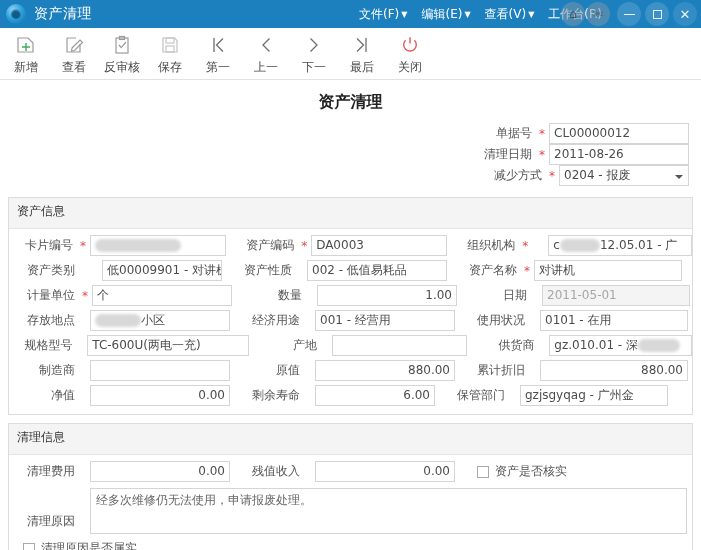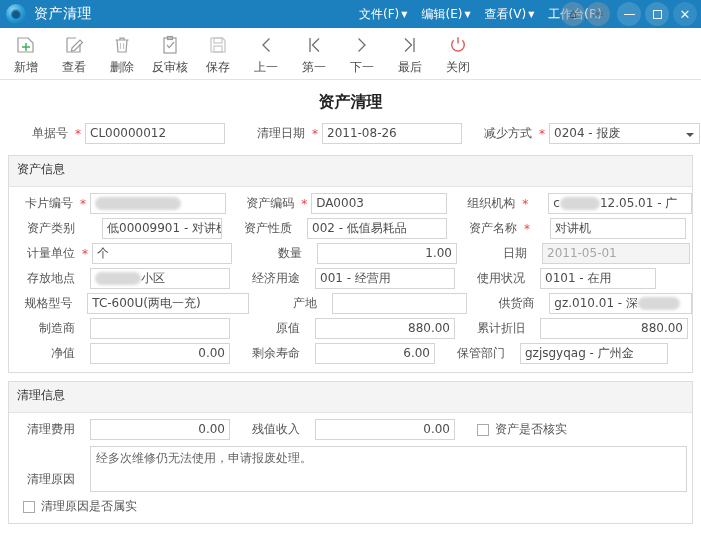--- a/index.html
+++ b/index.html
@@ -146,20 +146,21 @@
     text-align: center;
     font-size: 16px;
     font-weight: bold;
     color: #222;
     padding: 12px 0 10px;
   }
 
   .row {
     display: flex;
     align-items: flex-end;
+    flex-direction: column;
   }
   .hdr-row { padding: 0 4px 9px 4px; }
 
   .field {
     display: flex;
     align-items: center;
   }
   .lbl {
     font-size: 12px;
     color: #555;
@@ -285,29 +286,20 @@
   <div class="tb-btn">
     <div class="tb-ico">
       <svg width="20" height="20" viewBox="0 0 20 20">
           <path d="M3 3 h9 M3 3 v14 h13 v-8" fill="none" stroke="#9b9b9b" stroke-width="1.2"></path>
           <path d="M8 13 l8-8 2.5 2.5 -8 8 -3 .5 z" fill="none" stroke="#9b9b9b" stroke-width="1.2"></path>
         </svg>
     </div>
     <div class="tb-lbl">查看</div>
   </div>
 
-  <div class="tb-btn">
-    <div class="tb-ico">
-      <svg width="20" height="20" viewBox="0 0 20 20">
-          <path d="M3.5 5 h13 M8 5 V3.2 h4 V5 M5 5 l1 12 h8 l1-12" fill="none" stroke="#9b9b9b" stroke-width="1.2"></path>
-          <path d="M8.4 8 v6 M11.6 8 v6" stroke="#bdbdbd" stroke-width="1"></path>
-        </svg>
-    </div>
-    <div class="tb-lbl">删除</div>
-  </div>
 
   <div class="tb-btn">
     <div class="tb-ico">
       <svg width="20" height="20" viewBox="0 0 20 20">
           <rect x="4" y="3" width="12" height="15" fill="none" stroke="#9b9b9b" stroke-width="1.2"></rect>
           <rect x="7.5" y="1.5" width="5" height="3" fill="none" stroke="#9b9b9b" stroke-width="1.2"></rect>
           <path d="M7 10 l2.2 2.6 L14 7" fill="none" stroke="#9b9b9b" stroke-width="1.2"></path>
         </svg>
     </div>
     <div class="tb-lbl">反审核</div>
@@ -320,33 +312,33 @@
           <rect x="6" y="3" width="8" height="5" fill="none" stroke="#c2c2c2" stroke-width="1.1"></rect>
           <rect x="6" y="11" width="8" height="6" fill="none" stroke="#c2c2c2" stroke-width="1.1"></rect>
         </svg>
     </div>
     <div class="tb-lbl">保存</div>
   </div>
 
   <div class="tb-btn">
     <div class="tb-ico">
       <svg width="20" height="20" viewBox="0 0 20 20">
+          <path d="M6 3 v14 M15 3.5 L8.5 10 15 16.5" fill="none" stroke="#6f6f6f" stroke-width="1.3"></path>
+        </svg>
+    </div>
+    <div class="tb-lbl">第一</div>
+  </div>
+
+  <div class="tb-btn">
+    <div class="tb-ico">
+      <svg width="20" height="20" viewBox="0 0 20 20">
           <path d="M13.5 3.5 L7 10 13.5 16.5" fill="none" stroke="#6f6f6f" stroke-width="1.3"></path>
         </svg>
     </div>
     <div class="tb-lbl">上一</div>
-  </div>
-
-  <div class="tb-btn">
-    <div class="tb-ico">
-      <svg width="20" height="20" viewBox="0 0 20 20">
-          <path d="M6 3 v14 M15 3.5 L8.5 10 15 16.5" fill="none" stroke="#6f6f6f" stroke-width="1.3"></path>
-        </svg>
-    </div>
-    <div class="tb-lbl">第一</div>
   </div>
 
   <div class="tb-btn">
     <div class="tb-ico">
       <svg width="20" height="20" viewBox="0 0 20 20">
           <path d="M6.5 3.5 L13 10 6.5 16.5" fill="none" stroke="#6f6f6f" stroke-width="1.3"></path>
         </svg>
     </div>
     <div class="tb-lbl">下一</div>
   </div>
@@ -382,21 +374,21 @@
       <span class="inp" style="width:140px;margin-left:4px">CL00000012</span>
     </div>
     <div class="field" style="margin-left:32px">
       <span class="lbl">清理日期</span>
         <span class="req">*</span>
       <span class="inp" style="width:140px;margin-left:4px">2011-08-26</span>
     </div>
     <div class="field" style="margin-left:22px">
       <span class="lbl">减少方式</span>
         <span class="req">*</span>
-      <span class="inp sel" style="width:151px;margin-left:4px">0204 - 报废</span>
+      <span class="inp sel" style="width:130px;margin-left:4px">0204 - 报废</span>
     </div>
   </div>
 
   <div class="group">
     <div class="group-hd">资产信息</div>
     <div class="group-bd">
 
       <div class="frow">
         <span class="lbl" style="width:72px">卡片编号</span>
           <span class="req">*</span>
@@ -415,21 +407,21 @@
         <span class="lbl" style="width:72px">资产类别</span>
           <span style="width:5px"></span>
         <span class="inp" style="width:120px;margin-left:16px">低00009901 - 对讲机</span>
 
         <span class="lbl" style="width:64px;margin-left:12px">资产性质</span>
           <span style="width:5px"></span>
         <span class="inp" style="width:140px;margin-left:4px">002 - 低值易耗品</span>
 
         <span class="lbl" style="width:64px;margin-left:12px">资产名称</span>
           <span class="req">*</span>
-        <span class="inp" style="width:136px;margin-left:20px">对讲机</span>
+        <span class="inp" style="width:148px;margin-left:4px">对讲机</span>
       </div>
 
       <div class="frow">
         <span class="lbl" style="width:72px">计量单位</span>
           <span class="req">*</span>
         <span class="inp" style="width:140px;margin-left:4px">个</span>
 
         <span class="lbl" style="width:64px;margin-left:12px">数量</span>
           <span style="width:5px"></span>
         <span class="inp num" style="width:140px;margin-left:4px">1.00</span>
@@ -443,21 +435,21 @@
         <span class="lbl" style="width:72px">存放地点</span>
           <span style="width:5px"></span>
         <span class="inp" style="width:140px;margin-left:4px"><span class="blur" style="width:46px"></span><span>小区</span></span>
 
         <span class="lbl" style="width:64px;margin-left:12px">经济用途</span>
           <span style="width:5px"></span>
         <span class="inp" style="width:140px;margin-left:4px">001 - 经营用</span>
 
         <span class="lbl" style="width:64px;margin-left:12px">使用状况</span>
           <span style="width:5px"></span>
-        <span class="inp" style="width:116px;margin-left:4px">0101 - 在用</span>
+        <span class="inp" style="width:148px;margin-left:4px">0101 - 在用</span>
       </div>
 
       <div class="frow">
         <span class="lbl" style="width:72px">规格型号</span>
           <span style="width:5px"></span>
         <span class="inp" style="width:168px;margin-left:4px">TC-600U(两电一充)</span>
 
         <span class="lbl" style="width:64px;margin-left:12px">产地</span>
           <span style="width:5px"></span>
         <span class="inp" style="width:140px;margin-left:4px"></span>

